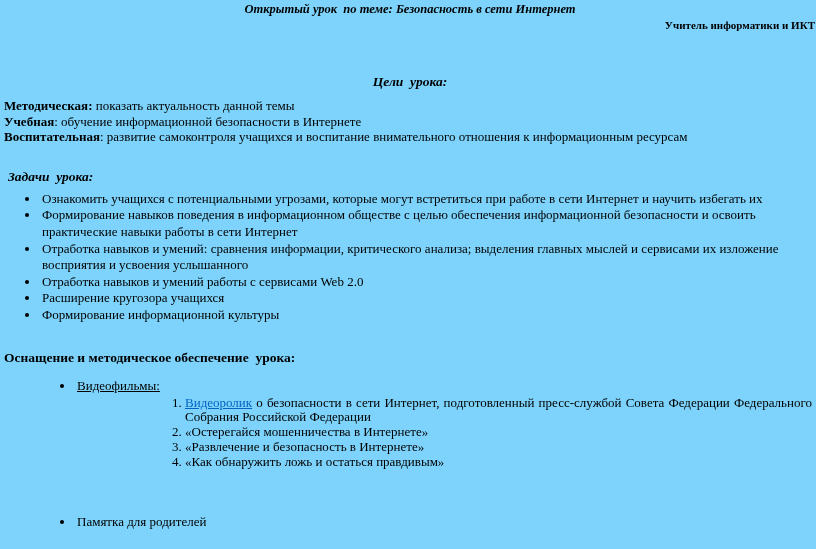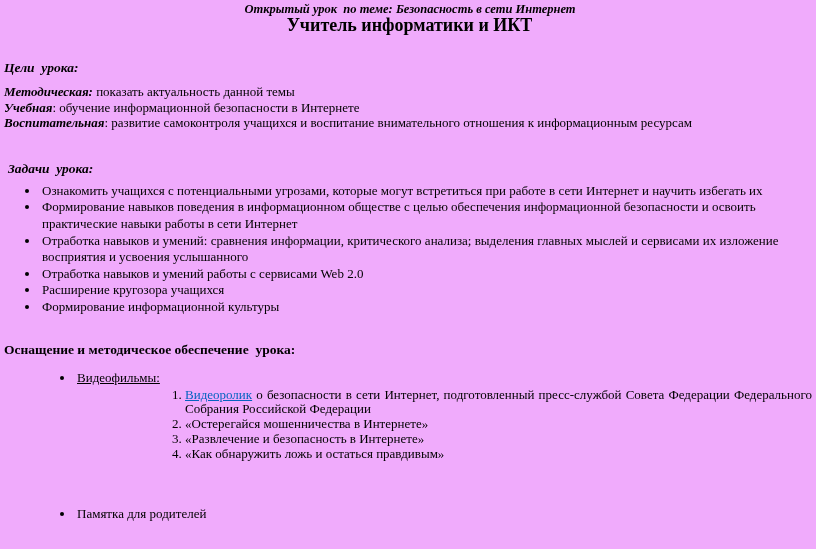--- a/index.html
+++ b/index.html
@@ -4,62 +4,61 @@
 <style>
   html, body {
     margin: 0;
     padding: 0;
     background: #ffffff;
   }
   .page {
     position: relative;
     width: 816px;
     height: 549px;
-    background: #f0abfc;
+    background: #7dd3fc;
     color: #000000;
     font-family: "Liberation Serif", "DejaVu Serif", serif;
     font-size: 13px;
     overflow: hidden;
     box-sizing: border-box;
     padding: 2px 0 0 4px;
   }
   .doc-title {
     text-align: center;
     font-weight: bold;
     font-style: italic;
     font-size: 12.5px;
     line-height: 14px;
     white-space: pre-wrap;
   }
   .author-block {
-    text-align: center;
+    text-align: right;
     font-weight: bold;
-    font-size: 18px;
+    font-size: 11px;
     line-height: 13px;
     margin-top: 3px;
     padding-right: 1px;
   }
   .heading {
     font-weight: bold;
     font-style: italic;
     font-size: 13.5px;
     line-height: 15px;
     white-space: pre-wrap;
   }
-  .goals-heading { margin-top: 28px; }
+  .goals-heading { margin-top: 42px; text-align: center; }
   .goals-lines { margin-top: 9px; }
   .goals-line {
     line-height: 15.6px;
   }
   .goals-line .lead {
     font-weight: bold;
-    font-style: italic;
     text-align: center;
   }
-  .tasks-heading { margin-top: 30px; margin-left: 4px; }
+  .tasks-heading { margin-top: 24px; margin-left: 4px; }
   ul.tasks-list {
     margin: 7px 0 14px 0;
     padding-left: 36px;
   }
   ul.tasks-list > li {
     line-height: 16.6px;
     padding-left: 2px;
   }
   .equipment-heading {
     margin-top: 26px;

